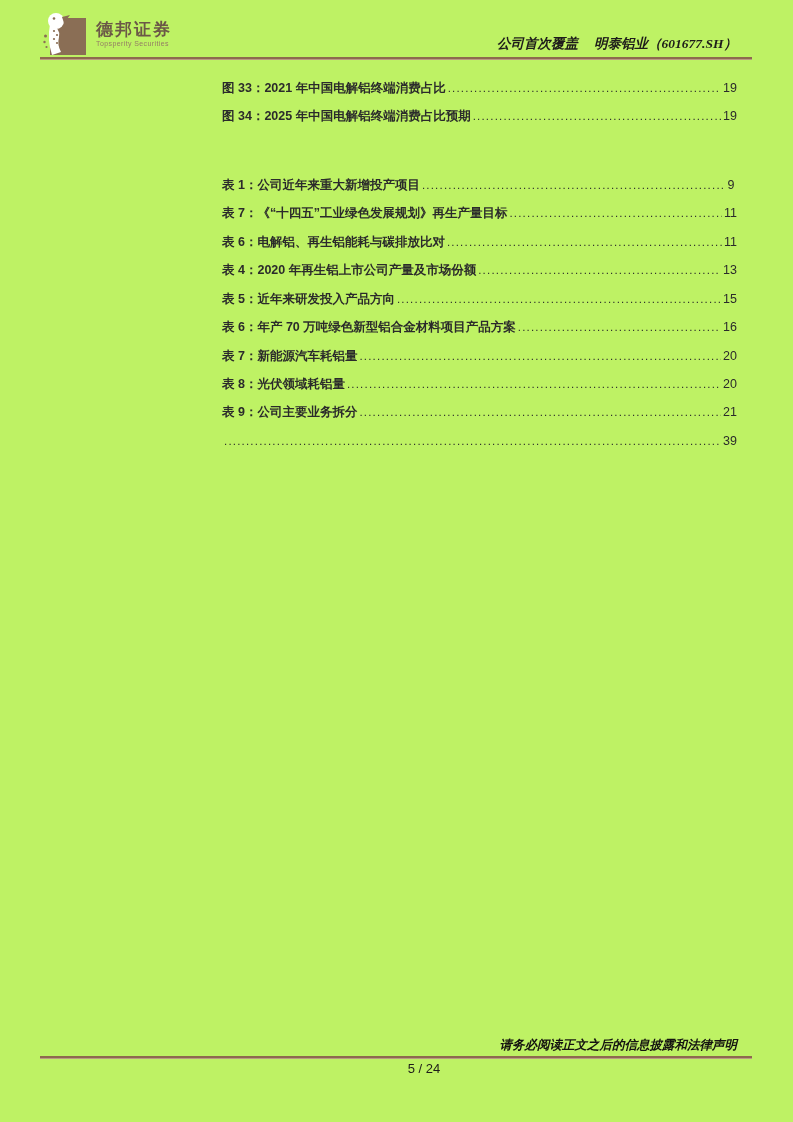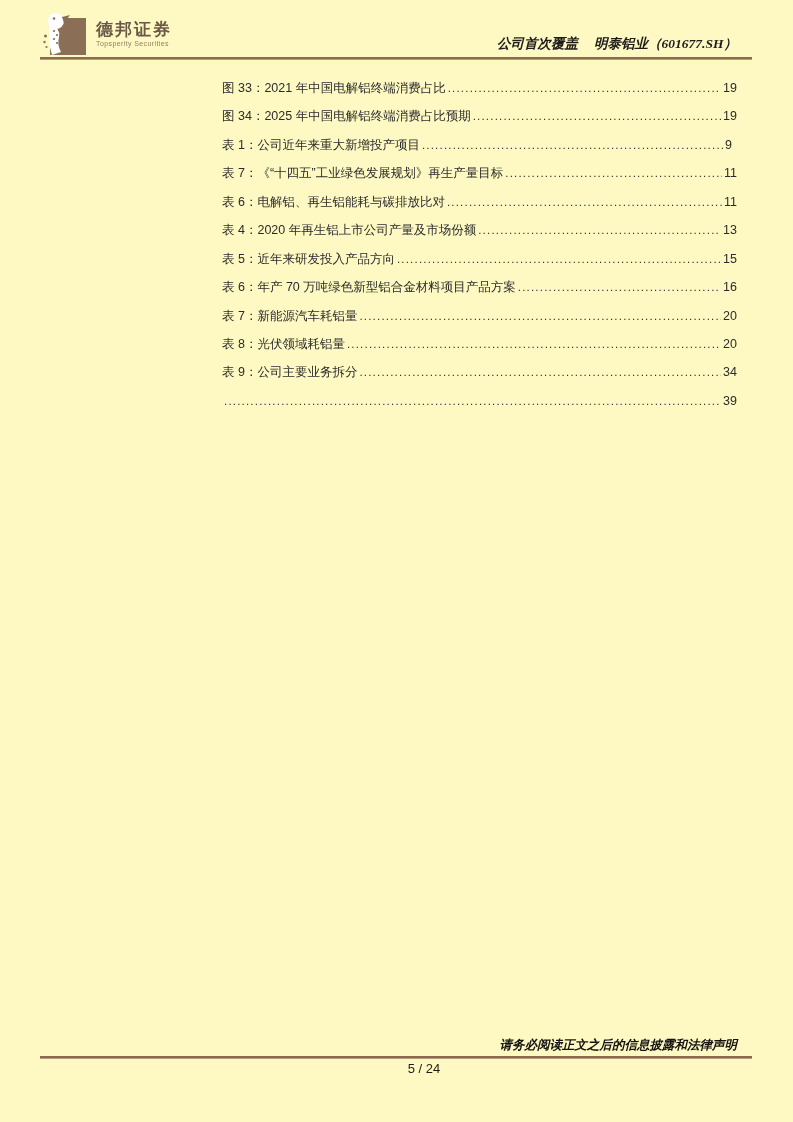--- a/index.html
+++ b/index.html
@@ -1,20 +1,20 @@
 <!DOCTYPE html>
 <html><head>
 <meta charset="utf-8">
 <style>
   html, body { margin: 0; padding: 0; background: #fff; }
   .page {
     position: relative;
     width: 793px;
     height: 1122px;
-    background: #fef9c3;
+    background: #bef264;
     overflow: hidden;
     font-family: "Liberation Sans", "DejaVu Sans", sans-serif;
   }
 
   
   .brand {
     position: absolute;
     left: 42px;
     top: 11px;
     display: flex;
@@ -64,35 +64,35 @@
     font-size: 12.5px;
     color: #2b2b2b;
   }
   .toc-row {
     display: flex;
     align-items: baseline;
     height: 28.45px;
     line-height: 28.45px;
     cursor: pointer;
   }
-  .toc-label { white-space: nowrap; }
+  .toc-label { white-space: nowrap; font-weight: bold; }
   .toc-leader {
     flex: 1;
     overflow: hidden;
     white-space: nowrap;
     margin: 0 2px;
     font-size: 11.5px;
     letter-spacing: 1.2px;
     color: #2b2b2b;
   }
   .toc-leader::after {
     content: "................................................................................................................................................................................";
   }
-  .toc-page { white-space: nowrap; min-width: 12px; text-align: left; }
-  .toc-tables { }
+  .toc-page { white-space: nowrap; min-width: 12px; text-align: center; }
+  .toc-tables { margin-top: 40px; }
 
   
   .footer-rule { top: 1056px; height: 2.5px; }
   .footer-page {
     position: absolute;
     left: 0;
     top: 1061px;
     width: 752px;
     text-align: center;
     font-size: 13px;
@@ -202,21 +202,21 @@
 
   <div class="toc-row">
     <span class="toc-label">表 8：光伏领域耗铝量</span>
     <span class="toc-leader"></span>
     <span class="toc-page">20</span>
   </div>
 
   <div class="toc-row">
     <span class="toc-label">表 9：公司主要业务拆分</span>
     <span class="toc-leader"></span>
-    <span class="toc-page">34</span>
+    <span class="toc-page">21</span>
   </div>
 
   <div class="toc-row">
     <span class="toc-leader"></span>
     <span class="toc-page">39</span>
   </div>
 </div>
   </div>
 
   <div class="rule footer-rule"></div>

